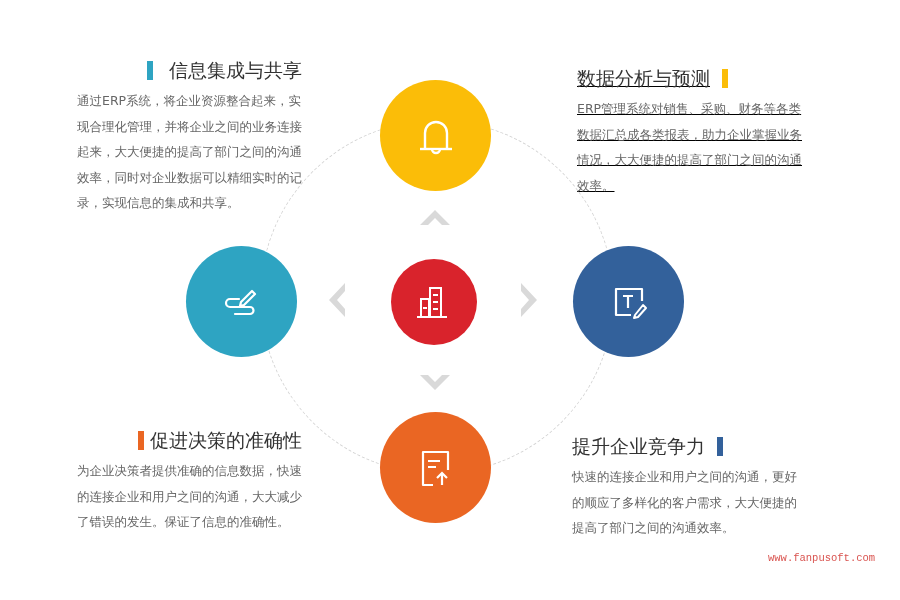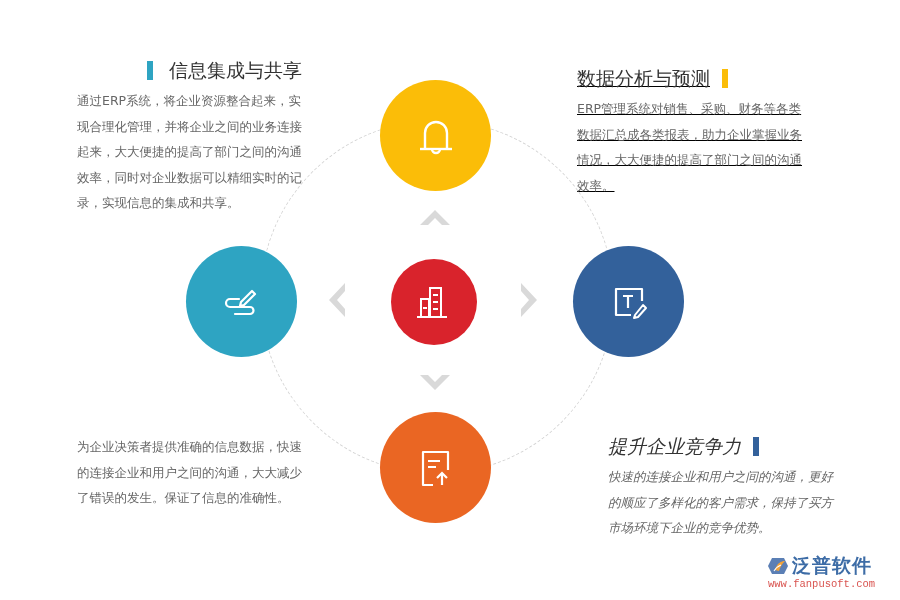--- a/index.html
+++ b/index.html
@@ -38,21 +38,21 @@
       font-size: 12.5px; color: #666666; line-height: 25.5px; margin-top: 6px;
     }
     .b-tl { left: 77px; top: 58px; width: 225px; }
     .b-tl .title { justify-content: flex-end; gap: 12px; }
     .b-tl .bar { margin-right: 4px; }
     .b-tr { left: 577px; top: 66px; width: 225px; text-decoration: underline; }
     .b-tr .bar { margin-left: 12px; }
     .b-bl { left: 77px; top: 428px; width: 225px; }
     .b-bl .title { justify-content: flex-end; }
     .b-bl .bar { margin-right: 6px; }
-    .b-br { left: 608px; top: 434px; width: 235px; font-style: italic; }
+    .b-br { left: 572px; top: 434px; width: 235px; }
     .b-br .bar { margin-left: 12px; }
 
     .logo { position: absolute; left: 768px; top: 553px; width: 125px; }
     .logo-row { display: flex; align-items: center; }
     .logo-name { font-size: 19px; color: #3d6ca6; font-weight: bold; letter-spacing: 1px; margin-left: 2px; }
     .logo-url { font-family: Liberation Mono, monospace; font-size: 10.5px; color: #d9534f; margin-top: -1px; }
   </style>
 </head>
 <body>
 
@@ -121,34 +121,30 @@
 
 <div class="block b-tr">
   <div class="title">
     <span>数据分析与预测</span>
     <span class="bar" style="background:#fbbd08;"></span>
   </div>
   <div class="desc">ERP管理系统对销售、采购、财务等各类数据汇总成各类报表，助力企业掌握业务情况，大大便捷的提高了部门之间的沟通效率。</div>
 </div>
 
 <div class="block b-bl">
+  <div class="title">
+    <span class="bar" style="background:#ea6623;"></span>
+    <span>促进决策的准确性</span>
+  </div>
   <div class="desc">为企业决策者提供准确的信息数据，快速的连接企业和用户之间的沟通，大大减少了错误的发生。保证了信息的准确性。</div>
 </div>
 
 <div class="block b-br">
   <div class="title">
     <span>提升企业竞争力</span>
     <span class="bar" style="background:#33619b;"></span>
   </div>
-  <div class="desc">快速的连接企业和用户之间的沟通，更好的顺应了多样化的客户需求，保持了买方市场环境下企业的竞争优势。</div>
+  <div class="desc">快速的连接企业和用户之间的沟通，更好的顺应了多样化的客户需求，大大便捷的提高了部门之间的沟通效率。</div>
 </div>
 
 <div class="logo">
-  <div class="logo-row">
-    <svg width="22" height="20" viewBox="0 0 22 20">
-      <path d="M4 2 H16 L20 10 L16 18 H4 L0 10 Z" fill="#5b7fb5"></path>
-      <path d="M7 14 C9 7 13 5 17 5 C14 8 12 11 11 15 Z" fill="#f2a33a"></path>
-      <path d="M6 15 C8 12 10 10 13 9" stroke="#fff" stroke-width="1.2" fill="none"></path>
-    </svg>
-    <span class="logo-name">泛普软件</span>
-  </div>
   <div class="logo-url">www.fanpusoft.com</div>
 </div>
 
 </body></html>

